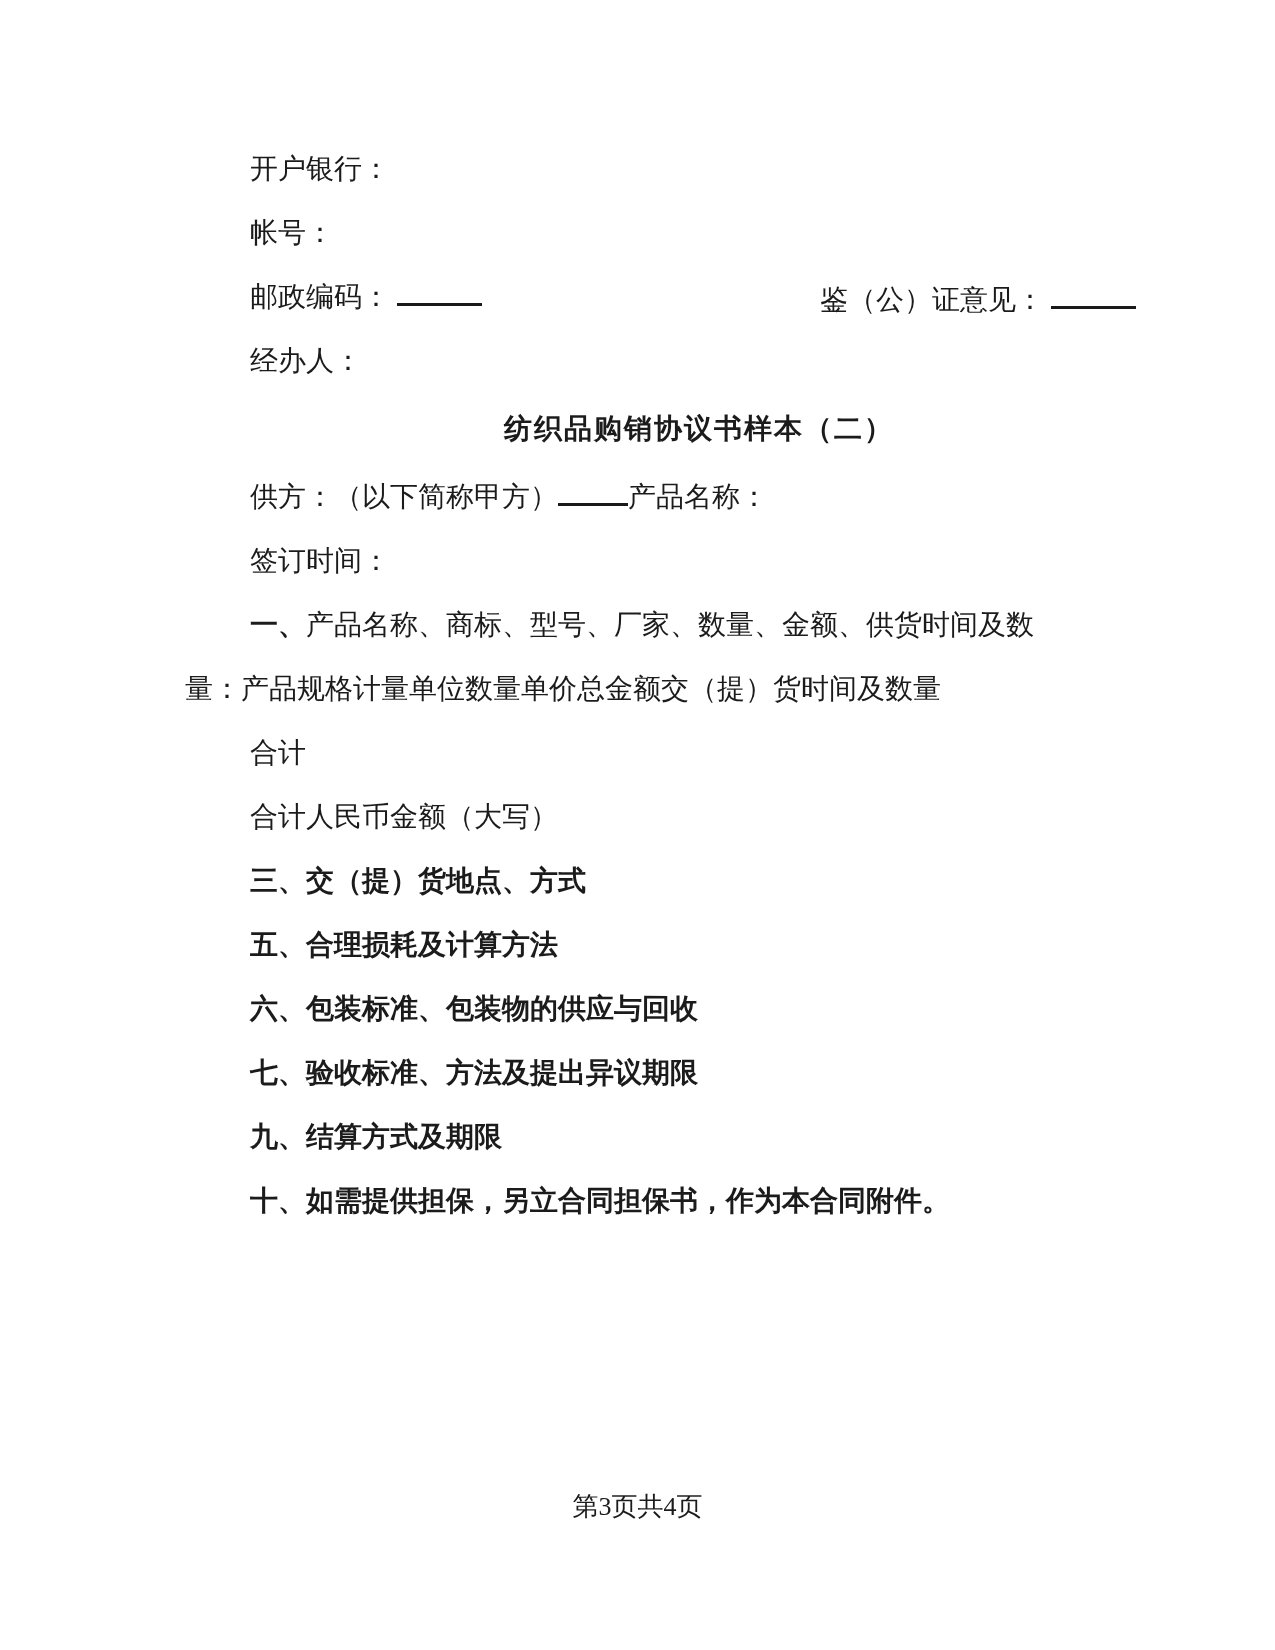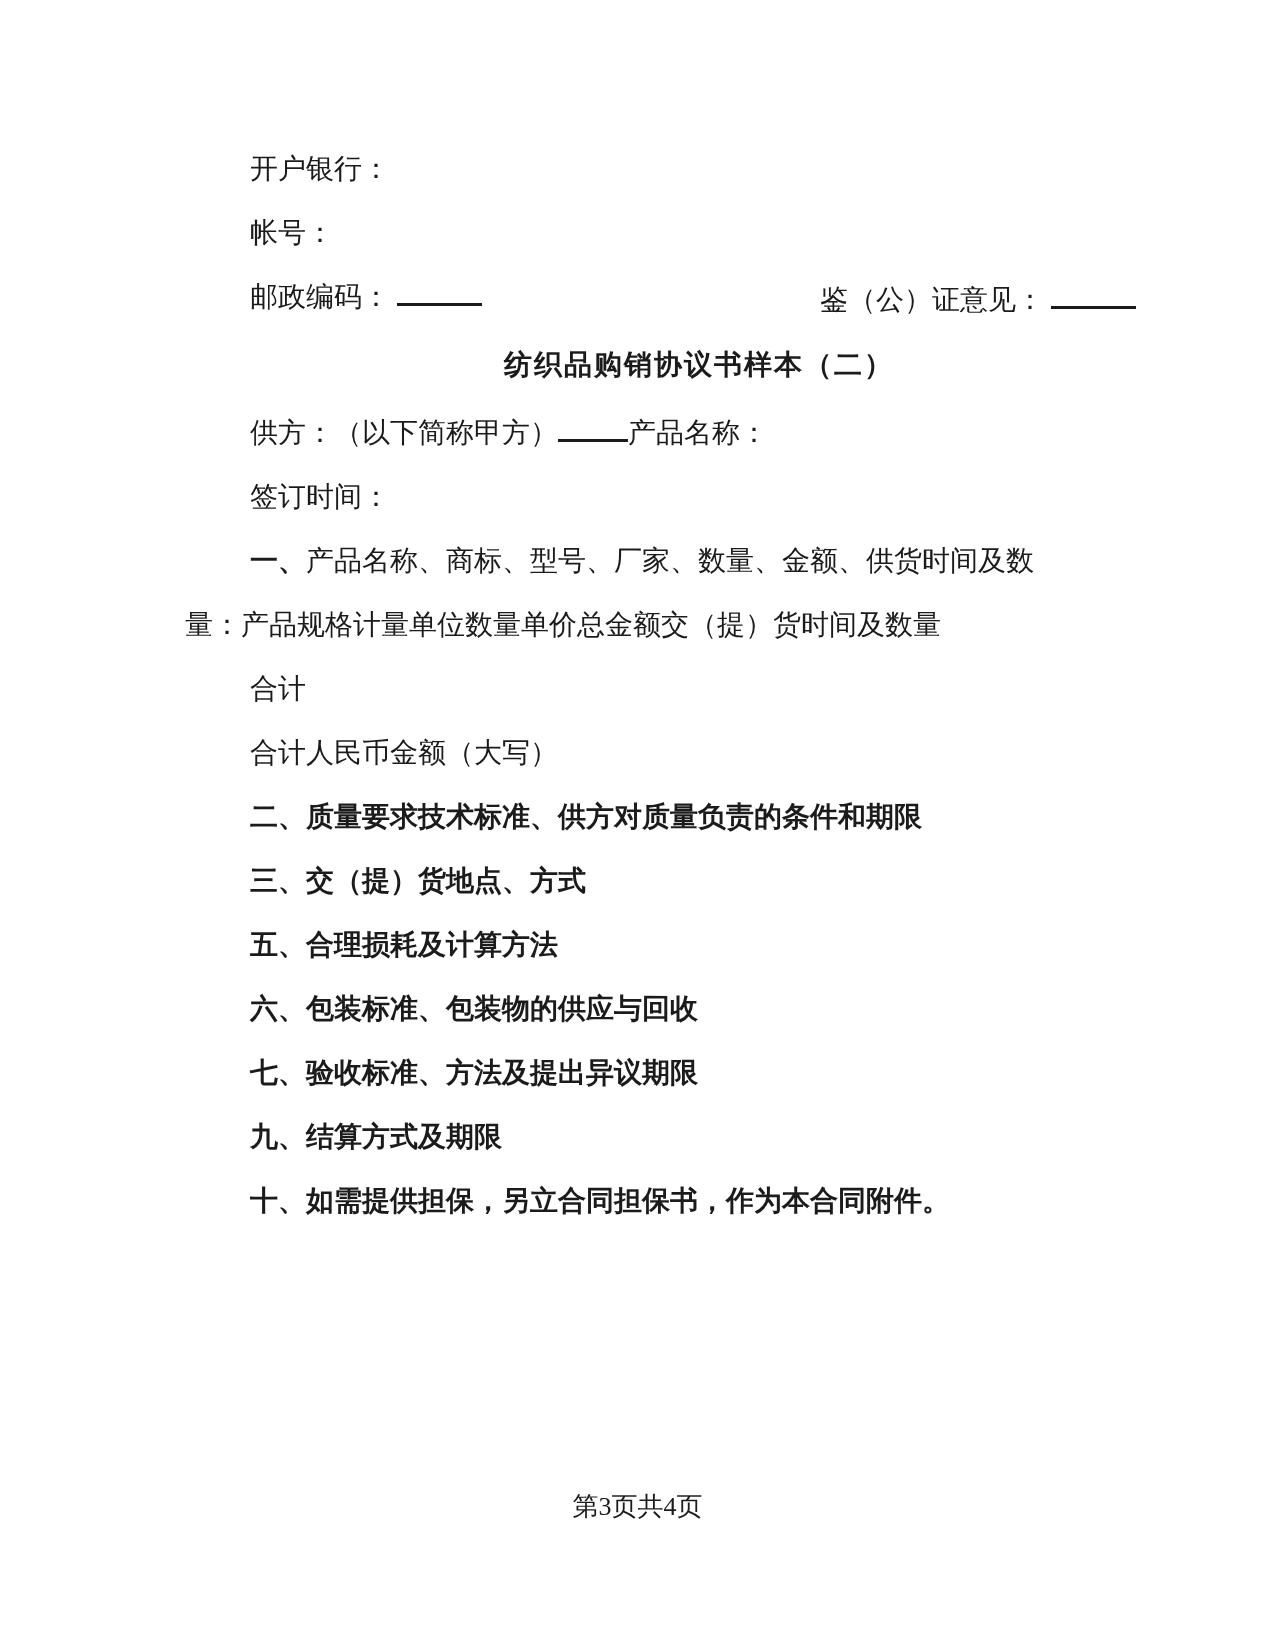--- a/index.html
+++ b/index.html
@@ -84,20 +84,23 @@
 
     <p class="line indent postal-line">
       <span>邮政编码：</span>
       <span class="blank"></span>
       <span class="notary">
         <span>鉴（公）证意见：</span>
         <span class="blank"></span>
       </span>
     </p>
 
+    <p class="line indent">
+      <span>经办人：</span>
+    </p>
 
     <h1 class="doc-title">纺织品购销协议书样本（二）</h1>
 
     <p class="line indent">
       <span>供方：（以下简称甲方）</span><span class="blank short"></span><span>产品名称：</span>
     </p>
 
 
     <p class="line indent">
       <span>签订时间：</span>
@@ -106,21 +109,20 @@
     <p class="line indent">
       <span class="bold">一、</span><span>产品名称、商标、型号、厂家、数量、金额、供货时间及数</span>
     </p>
 
     <p class="line">量：产品规格计量单位数量单价总金额交（提）货时间及数量</p>
 
     <p class="line indent">合计</p>
 
     <p class="line indent">合计人民币金额（大写）</p>
 
-    <p class="line indent bold">二、质量要求技术标准、供方对质量负责的条件和期限</p>
     <p class="line indent bold">三、交（提）货地点、方式</p>
     <p class="line indent bold">五、合理损耗及计算方法</p>
     <p class="line indent bold">六、包装标准、包装物的供应与回收</p>
     <p class="line indent bold">七、验收标准、方法及提出异议期限</p>
     <p class="line indent bold">九、结算方式及期限</p>
     <p class="line indent bold">十、如需提供担保，另立合同担保书，作为本合同附件。</p>
 
   </div>
 
   <div class="page-footer">

